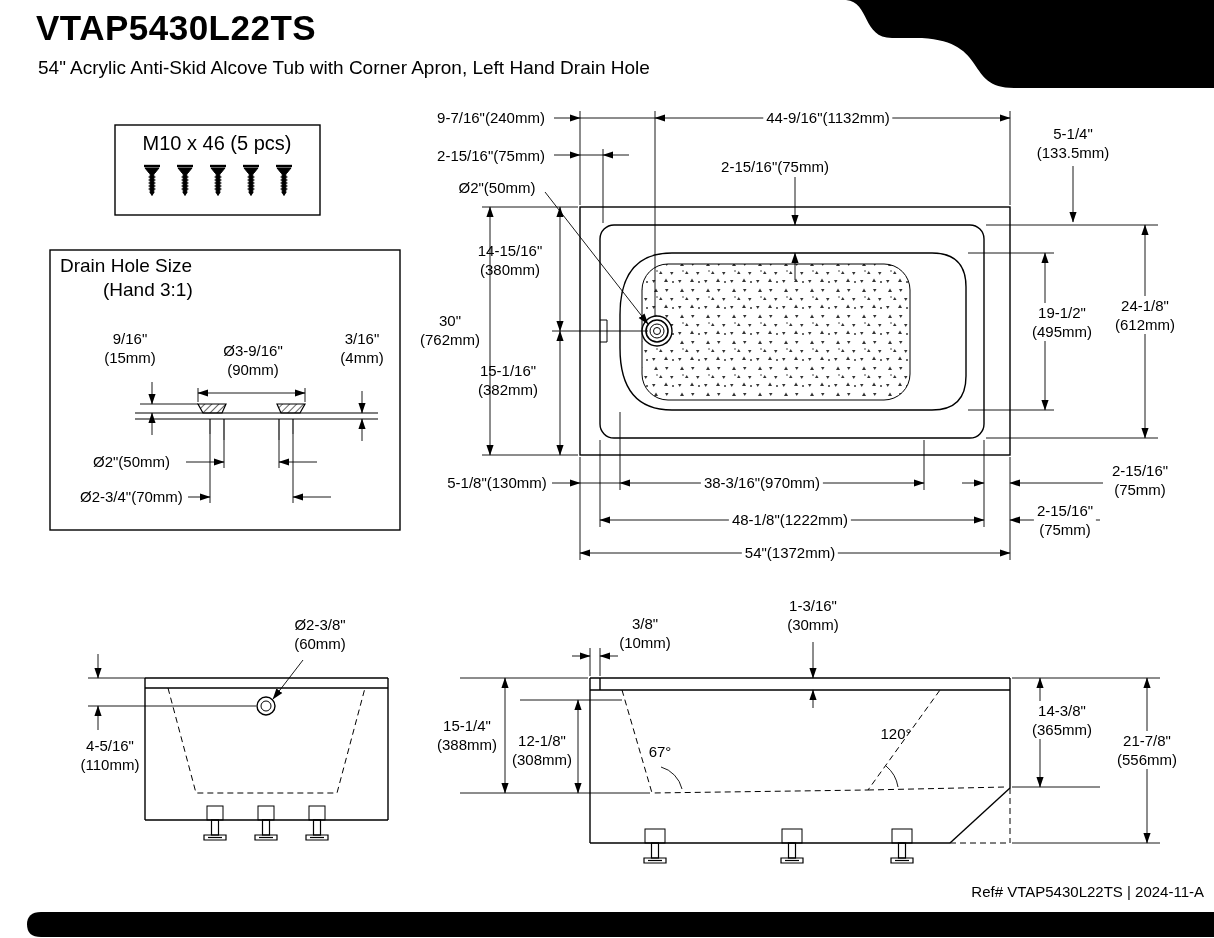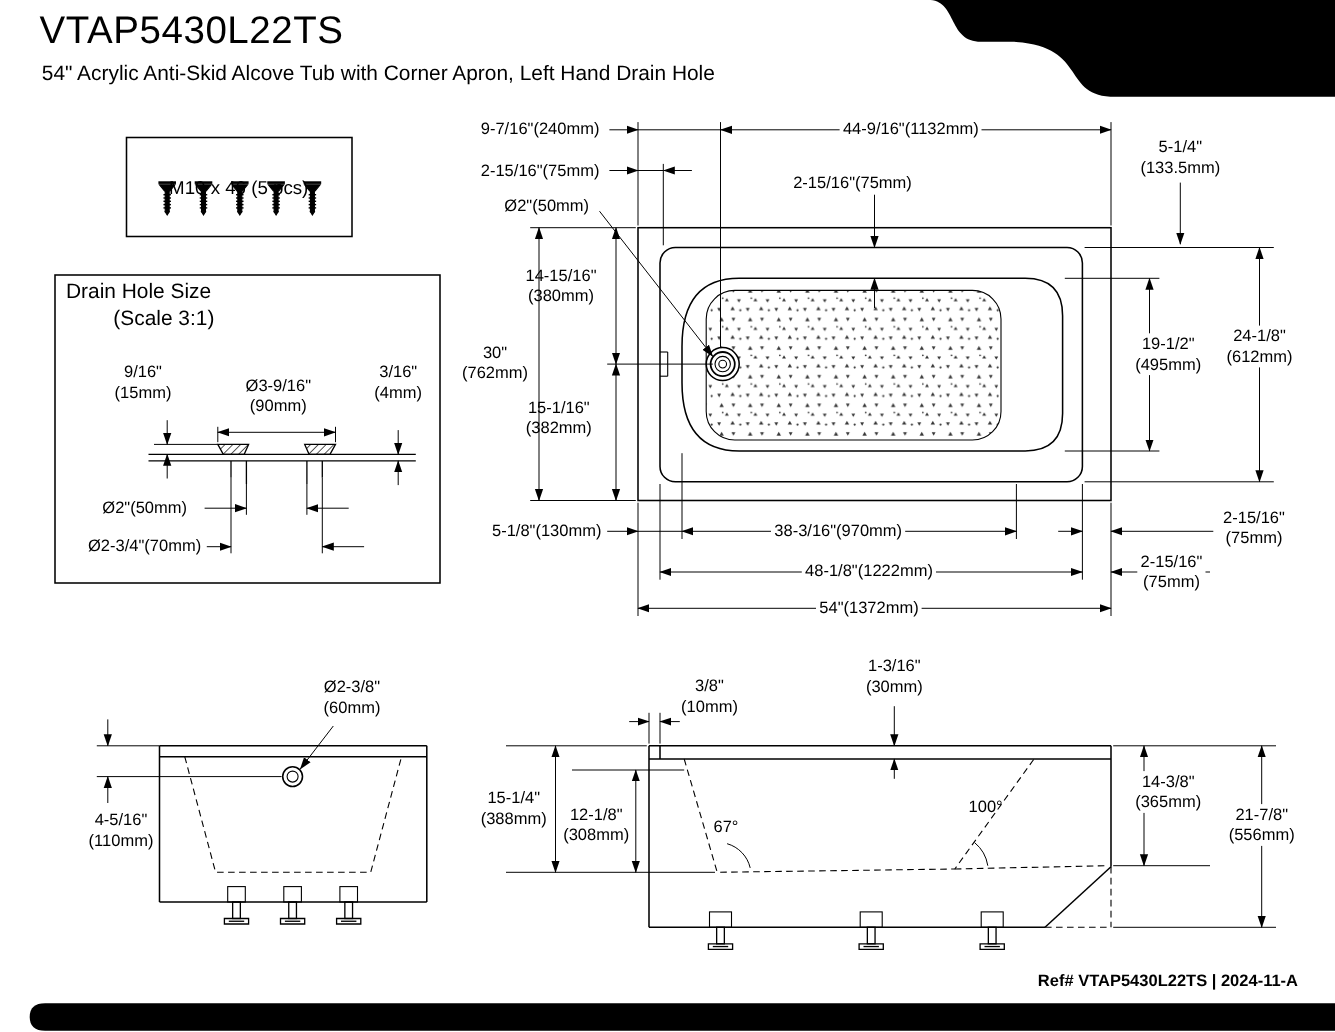--- a/index.html
+++ b/index.html
@@ -2,29 +2,29 @@
 <html><head>
 <meta charset="utf-8">
 <style>
   * { margin:0; padding:0; box-sizing:border-box; }
   html,body { background:#fff; }
   body {
     width:1214px; height:938px; position:relative; overflow:hidden;
     font-family:"Liberation Sans", sans-serif; color:#000;
   }
   svg.linework { position:absolute; left:0; top:0; }
-  .title { position:absolute; left:36px; top:8px; font-size:35px; font-weight:normal; letter-spacing:0.5px;text-align:right; }
+  .title { position:absolute; left:36px; top:8px; font-size:35px; font-weight:bold; letter-spacing:0.5px;text-align:right; }
   .subtitle { position:absolute; left:38px; top:57px; font-size:19px; }
-  .hw-label { position:absolute; left:217px; top:132px; font-size:17px; transform:translateX(-50%); white-space:nowrap;margin-top:29px; }
+  .hw-label { position:absolute; left:217px; top:132px; font-size:20px; transform:translateX(-50%); white-space:nowrap; }
   .drain-title { position:absolute; left:60px; top:255px; font-size:19px; white-space:nowrap; }
   .drain-scale { position:absolute; left:103px; top:279px; font-size:19px; white-space:nowrap; }
   .lbl { position:absolute; font-size:15px; line-height:19px; white-space:nowrap; transform:translateX(-50%); text-align:center; }
   .lbl-left { position:absolute; font-size:15px; line-height:19px; white-space:nowrap; }
   .bg { background:#fff; padding:0 3px; }
-  .ref { position:absolute; right:34px; top:883px; font-size:15px; font-weight:bold; white-space:nowrap;padding-left:16px; }
+  .ref { position:absolute; right:10px; top:883px; font-size:15px; font-weight:normal; white-space:nowrap;padding-left:16px; }
 </style>
 </head>
 <body>
 
 <svg class="linework" width="1214" height="938" viewBox="0 0 1214 938" xmlns="http://www.w3.org/2000/svg">
   <defs>
     <marker id="ar" viewBox="0 0 10 8" refX="9.5" refY="4" markerWidth="11" markerHeight="8.8" orient="auto-start-reverse" markerUnits="userSpaceOnUse">
       <path d="M0,0.6 L10,4 L0,7.4 Z" fill="#000"></path>
     </marker>
     <pattern id="speckle" width="26" height="26" patternUnits="userSpaceOnUse">
@@ -235,21 +235,21 @@
     <line x1="1147" y1="678" x2="1147" y2="843" marker-start="url(#ar)" marker-end="url(#ar)"></line>
   </g>
 </svg>
 
 <div class="title">VTAP5430L22TS</div>
 <div class="subtitle">54" Acrylic Anti-Skid Alcove Tub with Corner Apron, Left Hand Drain Hole</div>
 
 <div class="hw-label">M10 x 46 (5 pcs)</div>
 
 <div class="drain-title">Drain Hole Size</div>
-<div class="drain-scale">(Scale 3:1)</div>
+<div class="drain-scale">(Hand 3:1)</div>
 
 <div class="lbl" style="left:130px; top:329px">
   <div>9/16"</div>
   <div>(15mm)</div>
 </div>
 <div class="lbl" style="left:253px; top:341px">
   <div>Ø3-9/16"</div>
   <div>(90mm)</div>
 </div>
 <div class="lbl" style="left:362px; top:329px">
@@ -320,21 +320,21 @@
 </div>
 <div class="lbl" style="left:467px; top:716px">
   <div>15-1/4"</div>
   <div>(388mm)</div>
 </div>
 <div class="lbl" style="left:542px; top:731px">
   <div>12-1/8"</div>
   <div>(308mm)</div>
 </div>
 <div class="lbl" style="left:660px; top:742px">67°</div>
-<div class="lbl" style="left:896px; top:724px">100°</div>
+<div class="lbl" style="left:896px; top:724px">120°</div>
 <div class="lbl bg" style="left:1062px; top:701px">
   <div>14-3/8"</div>
   <div>(365mm)</div>
 </div>
 <div class="lbl bg" style="left:1147px; top:731px">
   <div>21-7/8"</div>
   <div>(556mm)</div>
 </div>
 
 <div class="ref">Ref# VTAP5430L22TS | 2024-11-A</div>

